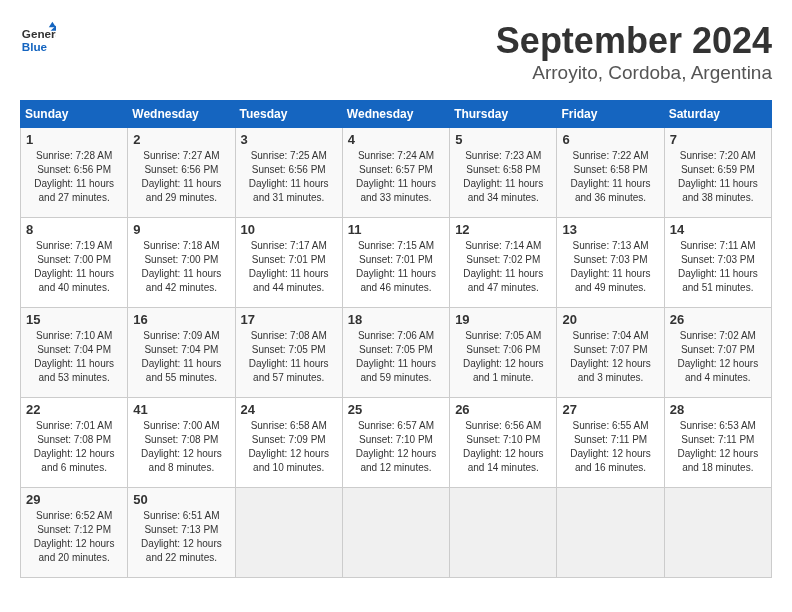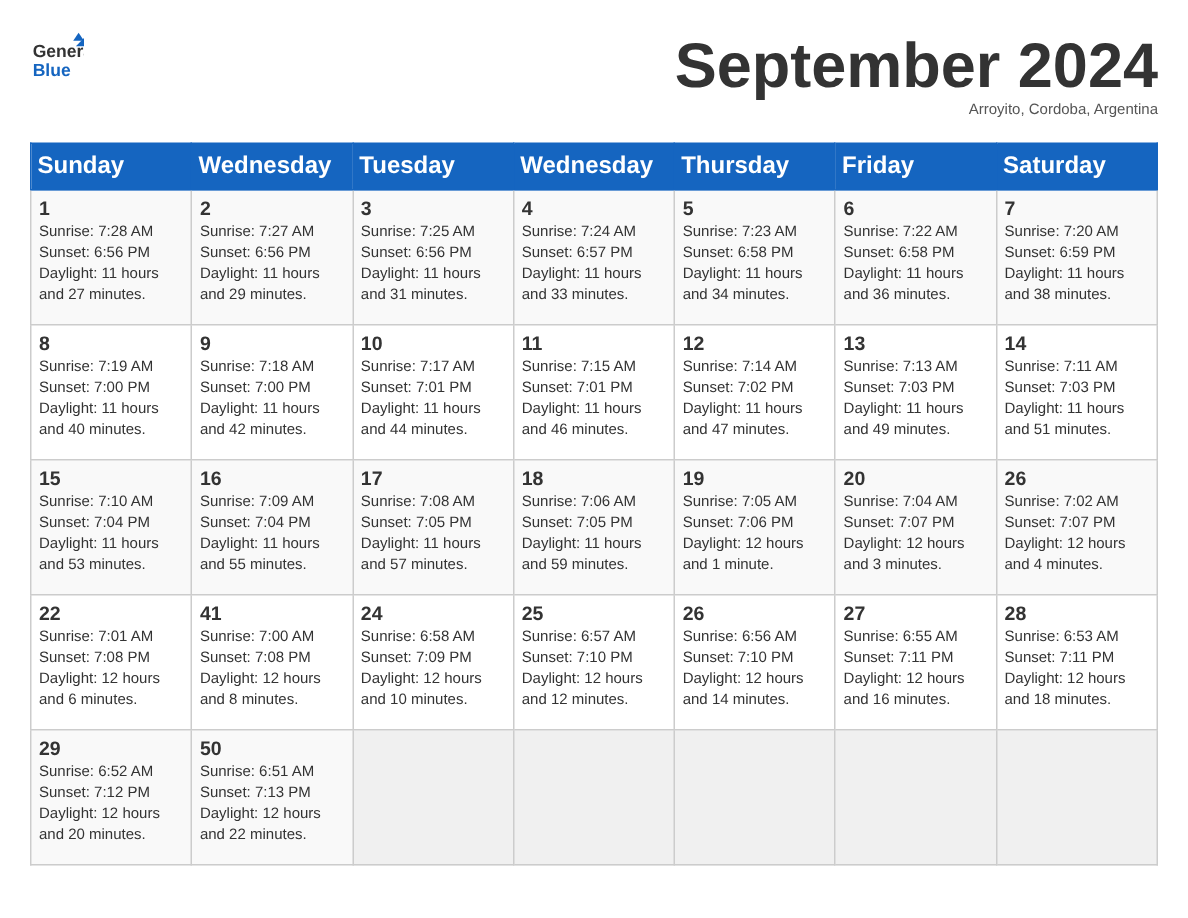--- a/index.html
+++ b/index.html
@@ -22,39 +22,39 @@
       gap: 6px;
     }
     .logo-icon {
       width: 36px;
       height: 36px;
     }
     .title-section {
       text-align: right;
     }
     .month-title {
-      font-size: 42px;
+      font-size: 36px;
       font-weight: bold;
       color: #333;
     }
     .location {
-      font-size: 10px;
+      font-size: 19px;
       color: #555;
     }
     table {
       width: 100%;
       border-collapse: collapse;
       table-layout: fixed;
     }
     thead tr {
       background-color: #1565c0;
     }
     thead th {
       color: #fff;
-      font-size: 16px;
+      font-size: 12px;
       font-weight: bold;
       padding: 6px 4px;
       text-align: left;
       border: 1px solid #1565c0;
       margin-top: 13px;
     }
     tbody tr {
       vertical-align: top;
     }
     tbody td {
@@ -71,20 +71,21 @@
     .day-num {
       font-size: 13px;
       font-weight: bold;
       display: block;
       margin-bottom: 2px;
     }
     .day-info {
       font-size: 10px;
       line-height: 1.4;
       color: #333;
+      text-align: center;
     }
     .empty {
       background: #f0f0f0 !important;
     }
   </style>
 </head>
 <body>
 
 <div class="header">
   <div class="logo">

